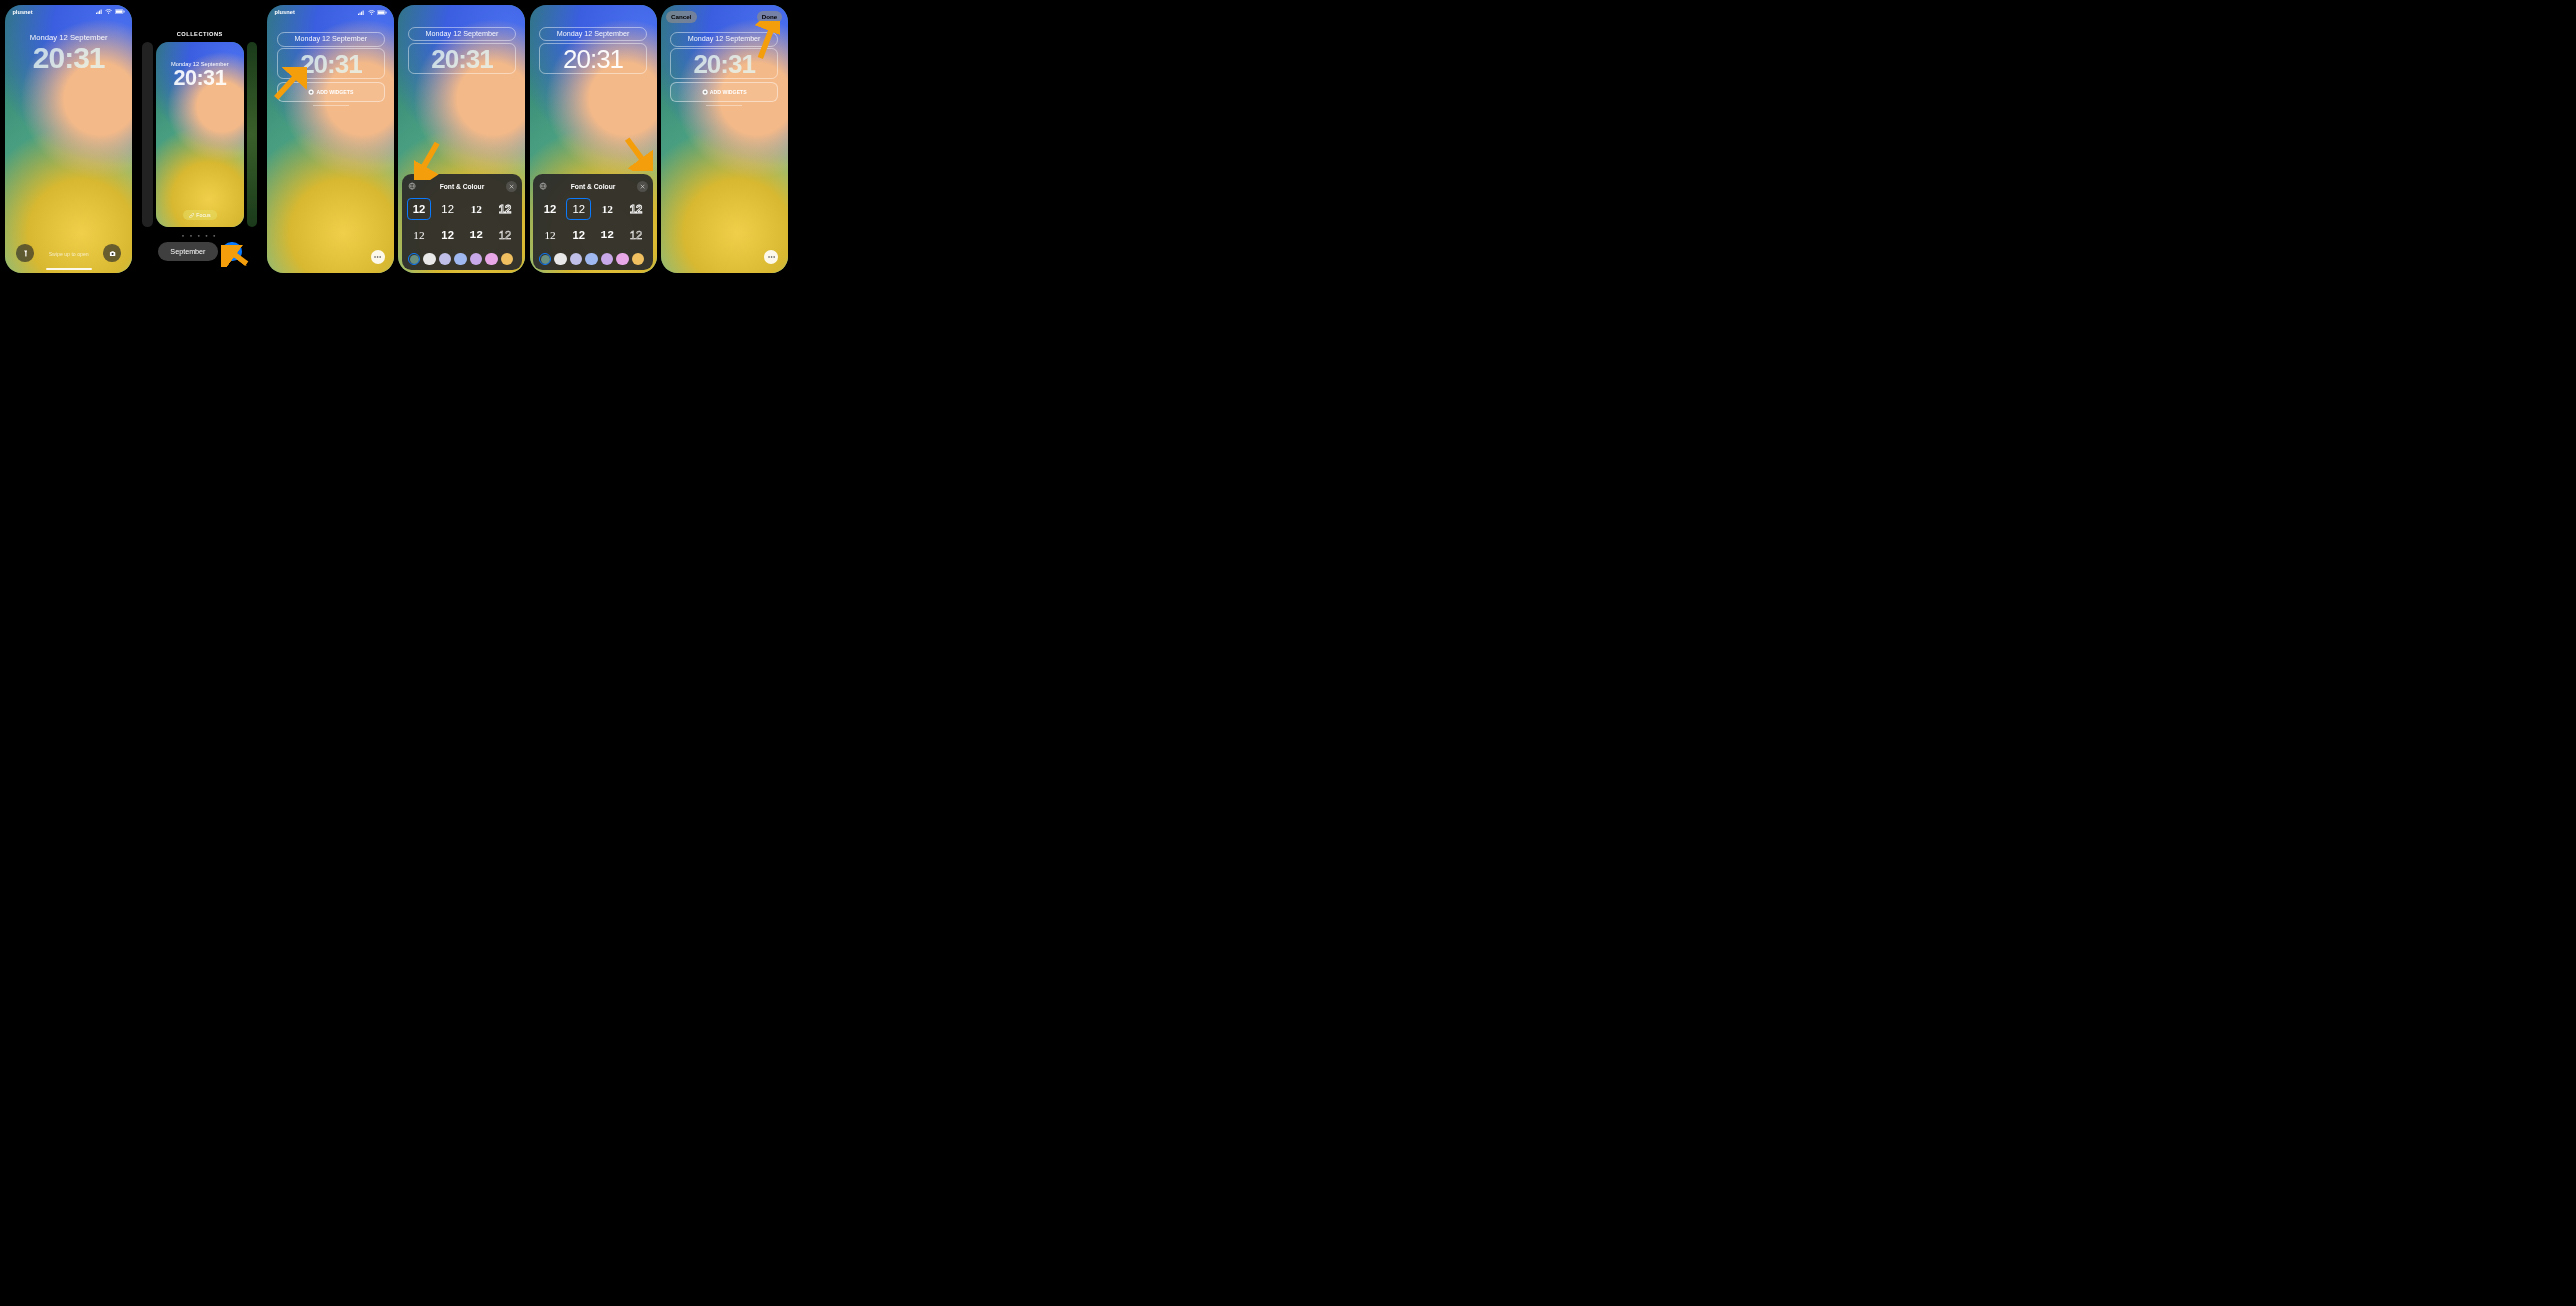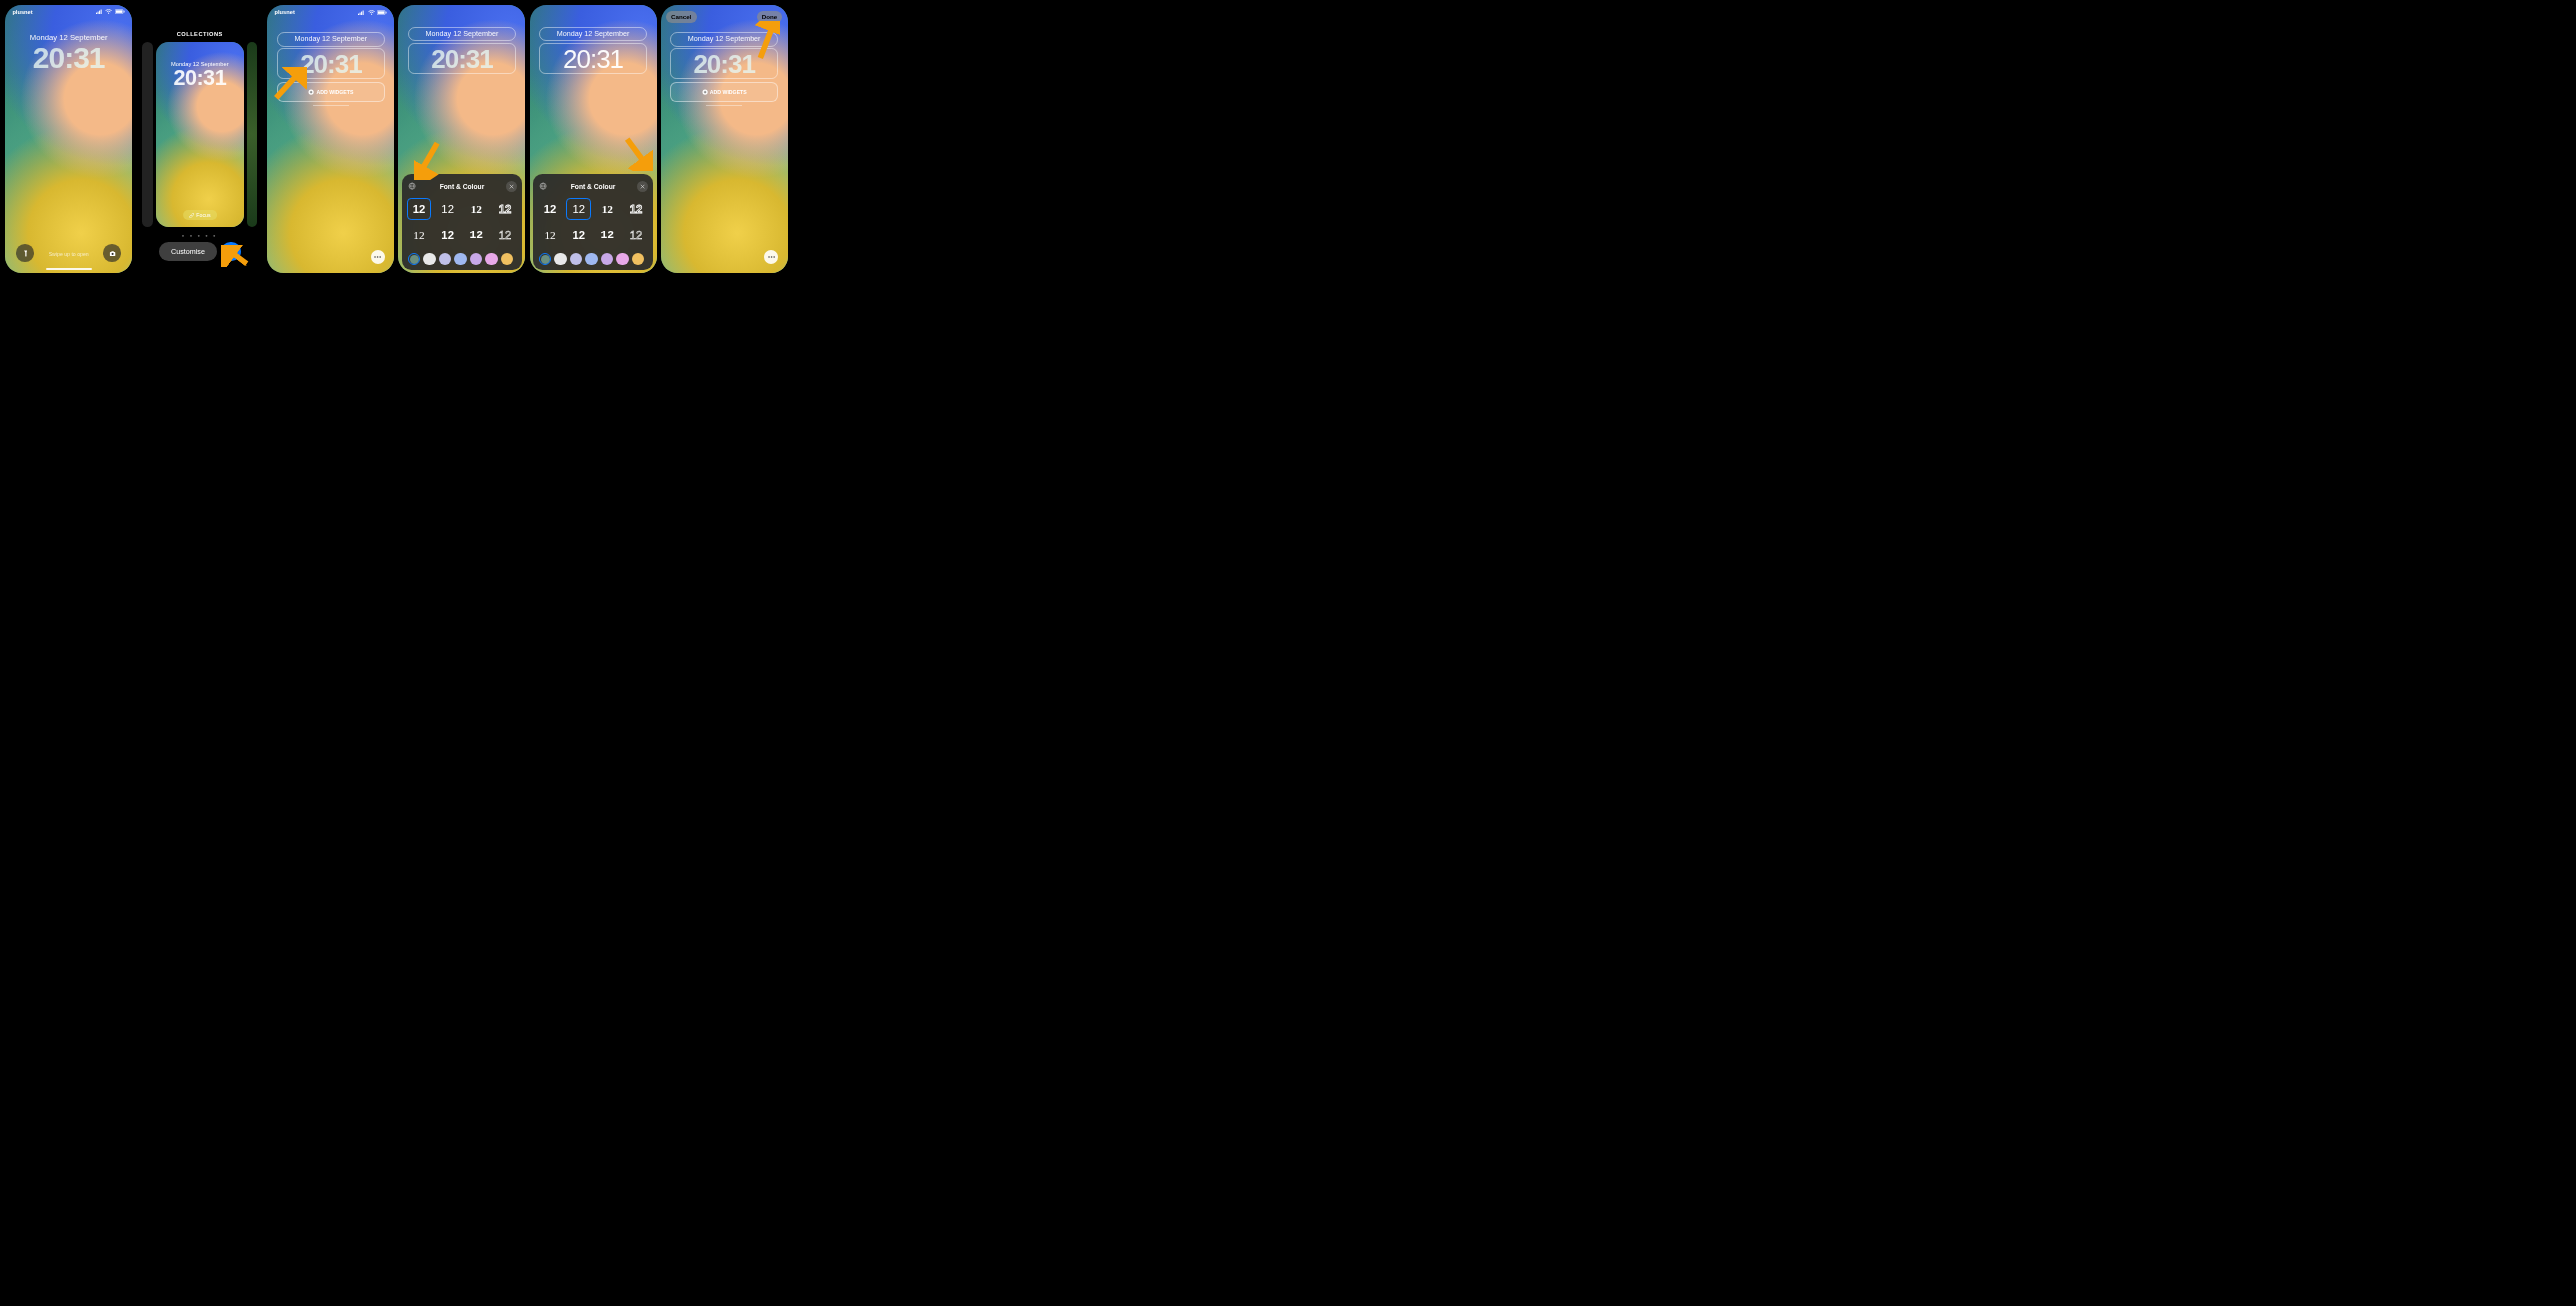--- a/index.html
+++ b/index.html
@@ -359,21 +359,21 @@
             <path d="M10 13a5 5 0 0 0 7 0l4-4a5 5 0 0 0-7-7l-1 1"></path>
             <path d="M14 11a5 5 0 0 0-7 0l-4 4a5 5 0 0 0 7 7l1-1"></path>
           </svg>
         <span>Focus</span>
       </div>
     </div>
     <div class="mini-phone side" style="background:radial-gradient(circle,#3a5f2a,#1a3a1a);"></div>
   </div>
   <div class="page-dots">● ● ● ● ●</div>
   <div class="gallery-bottom">
-    <button class="customise-btn">Customise</button>
+    <button class="customise-btn">September</button>
     <button class="add-btn">
       <svg width="9.3" height="9.3" viewBox="0 0 24 24" stroke="#fff" stroke-width="3" stroke-linecap="round">
           <line x1="12" y1="4" x2="12" y2="20"></line>
           <line x1="4" y1="12" x2="20" y2="12"></line>
         </svg>
     </button>
   </div>
   <div class="arrow" style="left:85px; bottom:7.2px;">
     <svg width="26" height="20.6" viewBox="0 0 50 40">
         <polygon points="50,40 10,10 18,0 0,0 0,18 8,10 46,40" fill="#f59e0b"></polygon>

